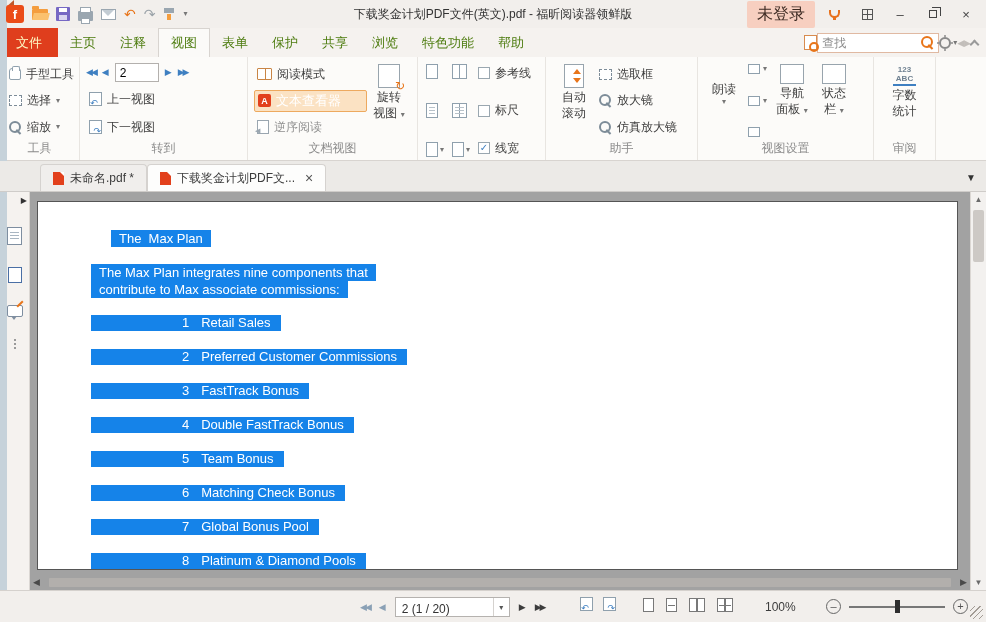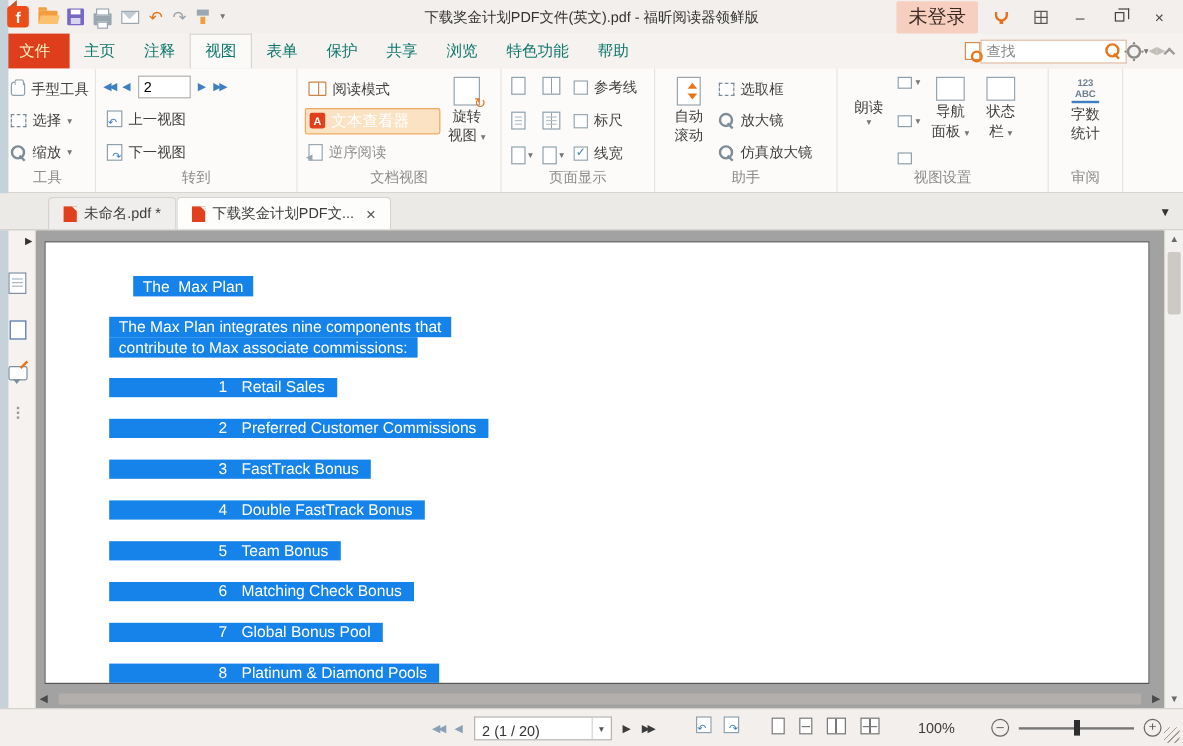--- a/index.html
+++ b/index.html
@@ -37,21 +37,21 @@
 .ic-cup{width:11px;height:8px;border:2px solid #e8711c;border-top:none;border-radius:0 0 6px 6px}
 .ic-cup::after{content:"";position:absolute;left:2px;bottom:-4px;width:3px;height:3px;background:#e8711c}
 .ic-grid{width:11px;height:11px;border:1px solid #555;background:
  linear-gradient(#555,#555) center/11px 1px no-repeat,
  linear-gradient(#555,#555) center/1px 11px no-repeat}
 
 
 .menurow{height:29px;display:flex;align-items:stretch;background:#f5f2ef;position:relative}
 .filetab{background:#df3e1d;color:#fef9c3;padding:0 16px;display:flex;align-items:center;font-size:13px}
 .mtabs{display:flex;align-items:stretch}
-.mtab{padding:0 12px;display:flex;align-items:center;font-size:13px;color:#0f766e}
+.mtab{padding:0 12px;display:flex;align-items:center;font-size:13px;color:#4d7c0f}
 .mtab.active{background:#fbfaf8;border:1px solid #d8d4d0;border-bottom:none}
 .mr-right{margin-left:auto;display:flex;align-items:center;gap:0;padding-right:8px}
 .ic-docsearch{width:13px;height:15px;background:#fff;border:1px solid #d88b4e}
 .ic-docsearch::after{content:"";position:absolute;right:-3px;bottom:-3px;width:6px;height:6px;border:2px solid #e8751a;border-radius:50%}
 .searchbox{width:122px;height:20px;background:#fff;border:1px solid #e0b9a2;display:flex;align-items:center;padding:0 4px;gap:4px}
 .searchbox input{flex:1;border:none;outline:none;font-size:12px;min-width:0;font-family:inherit}
 .searchbox input::placeholder{color:#8a8a8a}
 .ic-mag{width:13px;height:13px}
 .ic-mag::before{content:"";position:absolute;left:0;top:0;width:8px;height:8px;border:2px solid #7d8c98;border-radius:50%}
 .ic-mag::after{content:"";position:absolute;left:8px;top:8px;width:6px;height:2px;background:#7d8c98;transform:rotate(45deg);transform-origin:0 0}
@@ -344,21 +344,20 @@
           <div class="cbrow">
             <span class="cb"></span>
             <span>标尺</span>
           </div>
           <div class="cbrow">
             <span class="cb">✓</span>
             <span>线宽</span>
           </div>
         </div>
       </div>
-      <div class="rg-label">页面显示</div>
     </div>
 
     <div class="rgroup" style="width:152px">
       <div class="rg-body">
         <div class="bbtn">
           <span class="bic-scroll"></span>
           <span>自动</span>
           <span>滚动</span>
         </div>
         <div class="col">

